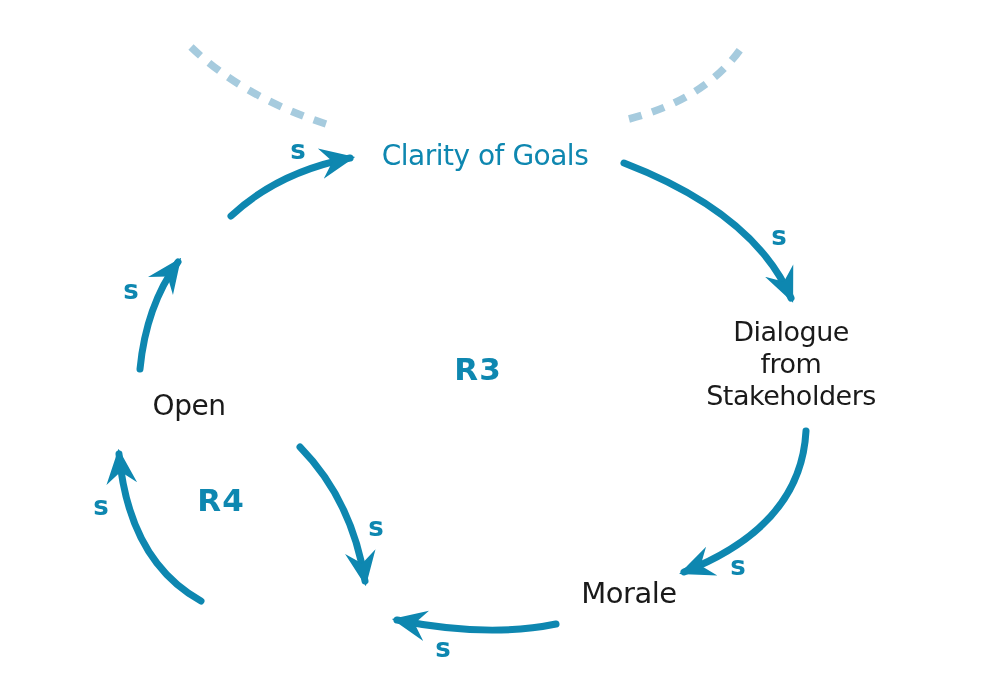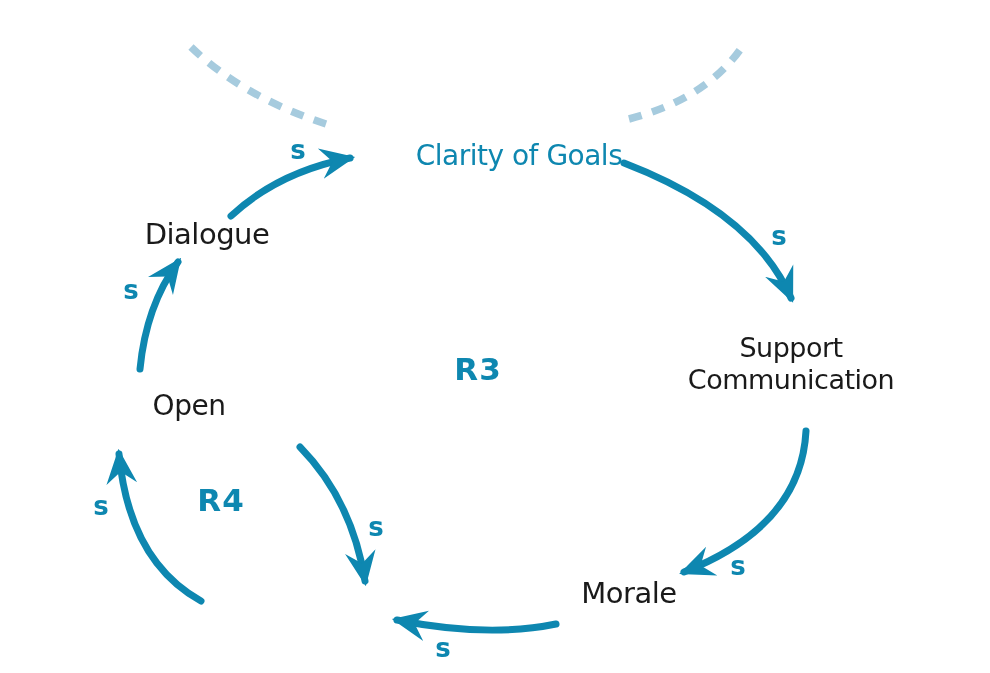--- a/index.html
+++ b/index.html
@@ -17,21 +17,21 @@
     position:absolute;
     transform:translate(-50%,-50%);
     white-space:nowrap;
     text-align:center;
     color:var(--node-text,#1a1a1a);
     font-size:29px;
     letter-spacing:-0.5px;
     line-height:1.18;
   }
   .label .line{display:block;}
-  .node-accent{color:var(--accent,#0e87b0);margin-left:34px;}
+  .node-accent{color:var(--accent,#0e87b0);}
   .loop-label{
     position:absolute;
     transform:translate(-50%,-50%);
     color:var(--accent,#0e87b0);
     font-size:31px;font-weight:bold;letter-spacing:1px;
   }
   .polarity{
     position:absolute;
     transform:translate(-50%,-50%);
     color:var(--accent,#0e87b0);
@@ -58,25 +58,25 @@
     <path class="edge" d="M 624 163 Q 754 213 791 298" marker-end="url(#arrowhead)"></path>
     <path class="edge" d="M 806 431 Q 801 526 684 572" marker-end="url(#arrowhead)"></path>
     <path class="edge" d="M 556 624 Q 488 638 397 620" marker-end="url(#arrowhead)"></path>
     <path class="edge" d="M 300 447 Q 352 500 365 581" marker-end="url(#arrowhead)"></path>
     <path class="edge" d="M 201 601 Q 129 561 119 454" marker-end="url(#arrowhead)"></path>
     <path class="edge" d="M 140 369 Q 146 306 178 262" marker-end="url(#arrowhead)"></path>
   </svg>
 
   <div class="label node-accent" style="left:485px;top:156px;font-size:28px;">Clarity of Goals</div>
 
-  <div class="label" style="left:207px;top:234px;">Dialogue</div>
 
   <div class="label multi" style="left:791px;top:364px;">
-    <span class="line">Support</span>
-    <span class="line">Communication</span>
+    <span class="line">Dialogue</span>
+    <span class="line">from</span>
+    <span class="line">Stakeholders</span>
   </div>
 
   <div class="label" style="left:629px;top:593px;text-align:right;">Morale</div>
 
 
   <div class="label" style="left:189px;top:406px;font-size:28px;">
     <span class="line">Open</span>
   </div>
 
   <div class="loop-label" style="left:478px;top:369px;">R3</div>

